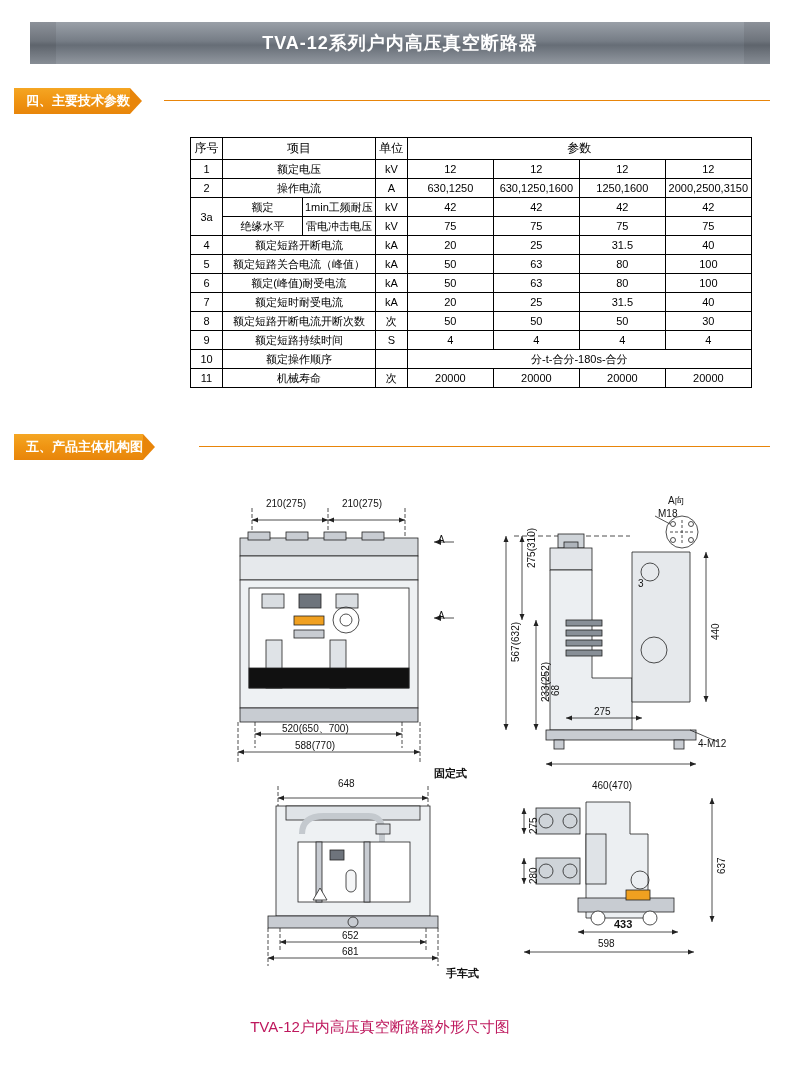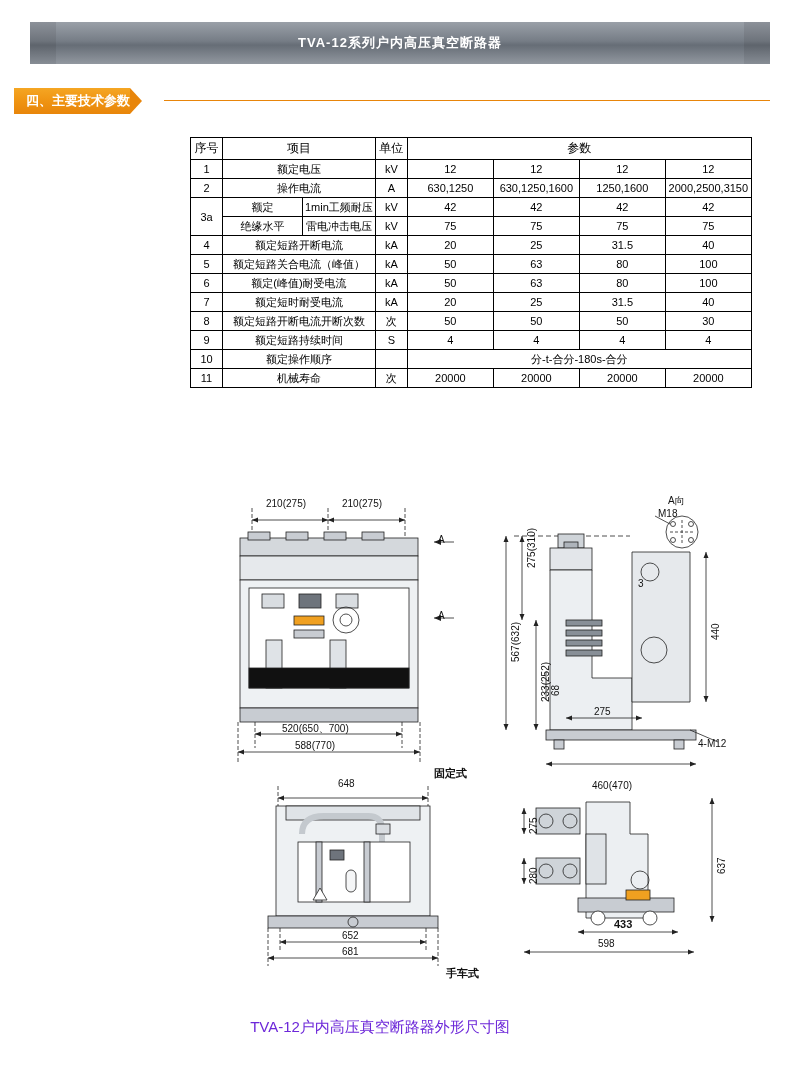--- a/index.html
+++ b/index.html
@@ -29,21 +29,21 @@
   .header-band .bar-inner {
     position: absolute; left: 26px; top: 0;
     width: 688px; height: 42px;
     background: linear-gradient(to bottom, #9aa0a8 0%, #767d86 45%, #666d76 55%, #9298a0 100%);
   }
   .header-title {
     position: absolute; left: 0; top: 0;
     width: 740px; height: 42px;
     display: flex; align-items: center; justify-content: center;
     color: #ffffff;
-    font-size: 13px;
+    font-size: 18px;
     font-weight: bold;
     letter-spacing: 1px;
   }
 
   
   .section-head {
     position: absolute;
     height: 26px;
   }
   .section-head .tab {
@@ -110,21 +110,21 @@
     color: #111;
     white-space: nowrap;
   }
   .dwg-label.b { font-weight: bold; font-size: 11px; }
   .caption {
     position: absolute;
     left: 0; top: 1018px;
     width: 760px;
     text-align: center;
     font-size: 15px;
-    color: #6d28d9;
+    color: #be185d;
   }
   svg { display: block; }
 </style>
 </head>
 <body>
 
 <div class="page">
 
   <div class="header-band">
     <div class="bar"></div>
@@ -249,20 +249,24 @@
         <td class="left-pad" colspan="2">机械寿命</td>
         <td>次</td>
         <td>20000</td>
         <td>20000</td>
         <td>20000</td>
         <td>20000</td>
       </tr>
     </tbody>
   </table>
 
+  <div class="section-head" style="left:14px; top:434px; width:756px;">
+    <div class="rule" style="left:185px; width:571px;"></div>
+    <div class="tab">五、产品主体机构图</div>
+  </div>
 
   <div class="diagram">
 
     <svg width="740" height="530" viewBox="0 0 740 530">
       <g stroke="#222" fill="none" stroke-width="0.8">
 
         <line x1="222" y1="18" x2="222" y2="48" stroke-dasharray="4,2"></line>
         <line x1="298" y1="18" x2="298" y2="48" stroke-dasharray="4,2"></line>
         <line x1="375" y1="18" x2="375" y2="48" stroke-dasharray="4,2"></line>
         <line x1="222" y1="30" x2="298" y2="30"></line>

